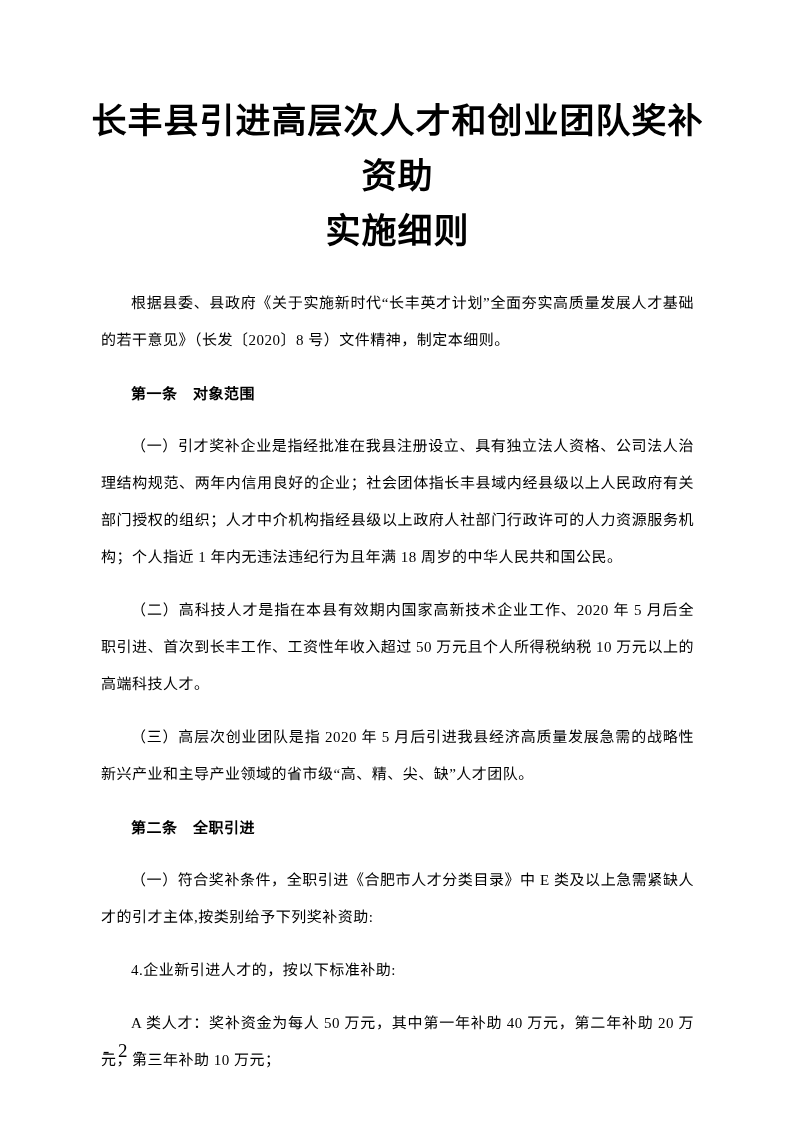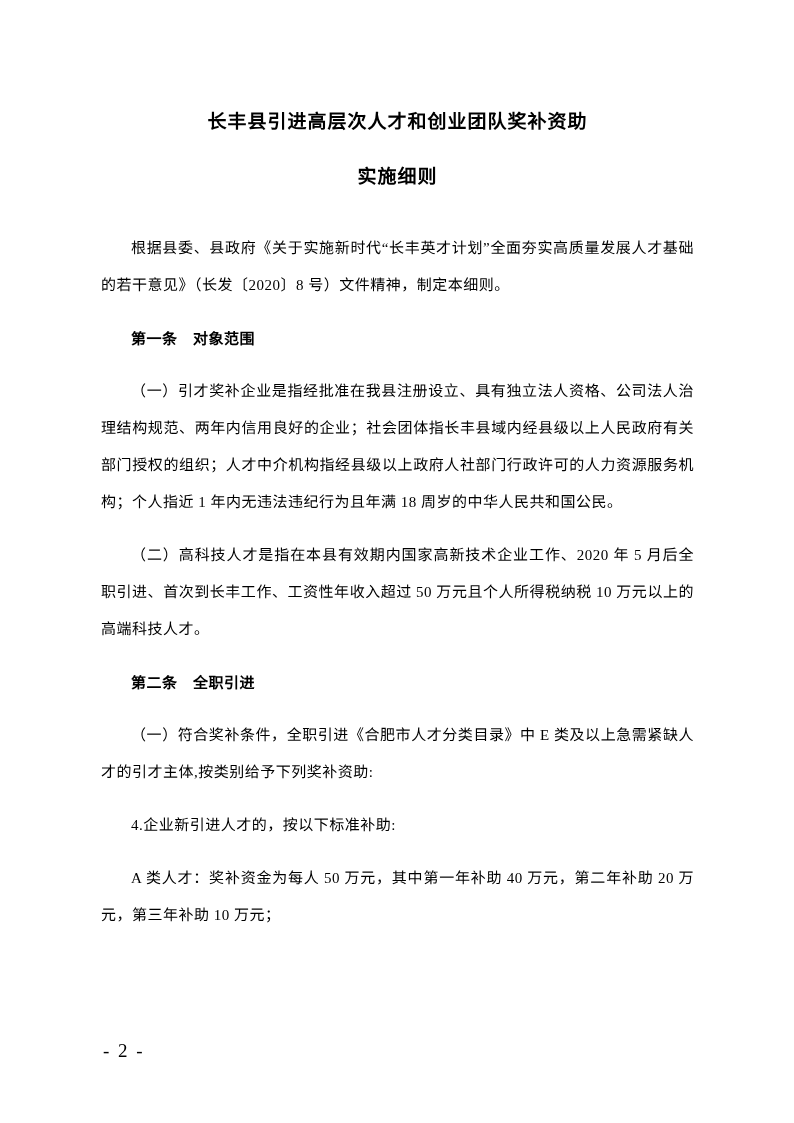--- a/index.html
+++ b/index.html
@@ -19,21 +19,21 @@
   .content {
     position: absolute;
     left: 85px;
     top: 0;
     width: 625px;
   }
   .doc-title {
     margin-top: 94px;
     text-align: center;
     font-weight: 700;
-    font-size: 19px;
+    font-size: 35px;
     line-height: 55px;
     letter-spacing: 1px;
     font-family: "Liberation Serif", "DejaVu Serif", serif;
   }
   .doc-body {
     margin-top: 26px;
   }
   .doc-body p {
     margin: 16px;
     font-size: 15px;
@@ -66,20 +66,21 @@
   <div class="content">
     <div class="doc-title">
       <div>长丰县引进高层次人才和创业团队奖补资助</div>
       <div>实施细则</div>
     </div>
     <div class="doc-body">
         <p class="body-para">根据县委、县政府《关于实施新时代“长丰英才计划”全面夯实高质量发展人才基础的若干意见》（长发〔2020〕8 号）文件精神，制定本细则。</p>
         <p class="heading">第一条　对象范围</p>
         <p class="body-para">（一）引才奖补企业是指经批准在我县注册设立、具有独立法人资格、公司法人治理结构规范、两年内信用良好的企业；社会团体指长丰县域内经县级以上人民政府有关部门授权的组织；人才中介机构指经县级以上政府人社部门行政许可的人力资源服务机构；个人指近 1 年内无违法违纪行为且年满 18 周岁的中华人民共和国公民。</p>
         <p class="body-para">（二）高科技人才是指在本县有效期内国家高新技术企业工作、2020 年 5 月后全职引进、首次到长丰工作、工资性年收入超过 50 万元且个人所得税纳税 10 万元以上的高端科技人才。</p>
+        <p class="body-para">（三）高层次创业团队是指 2020 年 5 月后引进我县经济高质量发展急需的战略性新兴产业和主导产业领域的省市级“高、精、尖、缺”人才团队。</p>
         <p class="heading">第二条　全职引进</p>
         <p class="body-para">（一）符合奖补条件，全职引进《合肥市人才分类目录》中 E 类及以上急需紧缺人才的引才主体,按类别给予下列奖补资助:</p>
         <p class="body-para">4.企业新引进人才的，按以下标准补助:</p>
         <p class="body-para">A 类人才：奖补资金为每人 50 万元，其中第一年补助 40 万元，第二年补助 20 万元，第三年补助 10 万元；</p>
       </div>
   </div>
   <div class="page-footer">- 2 -</div>
 </div>
 
 </body></html>

